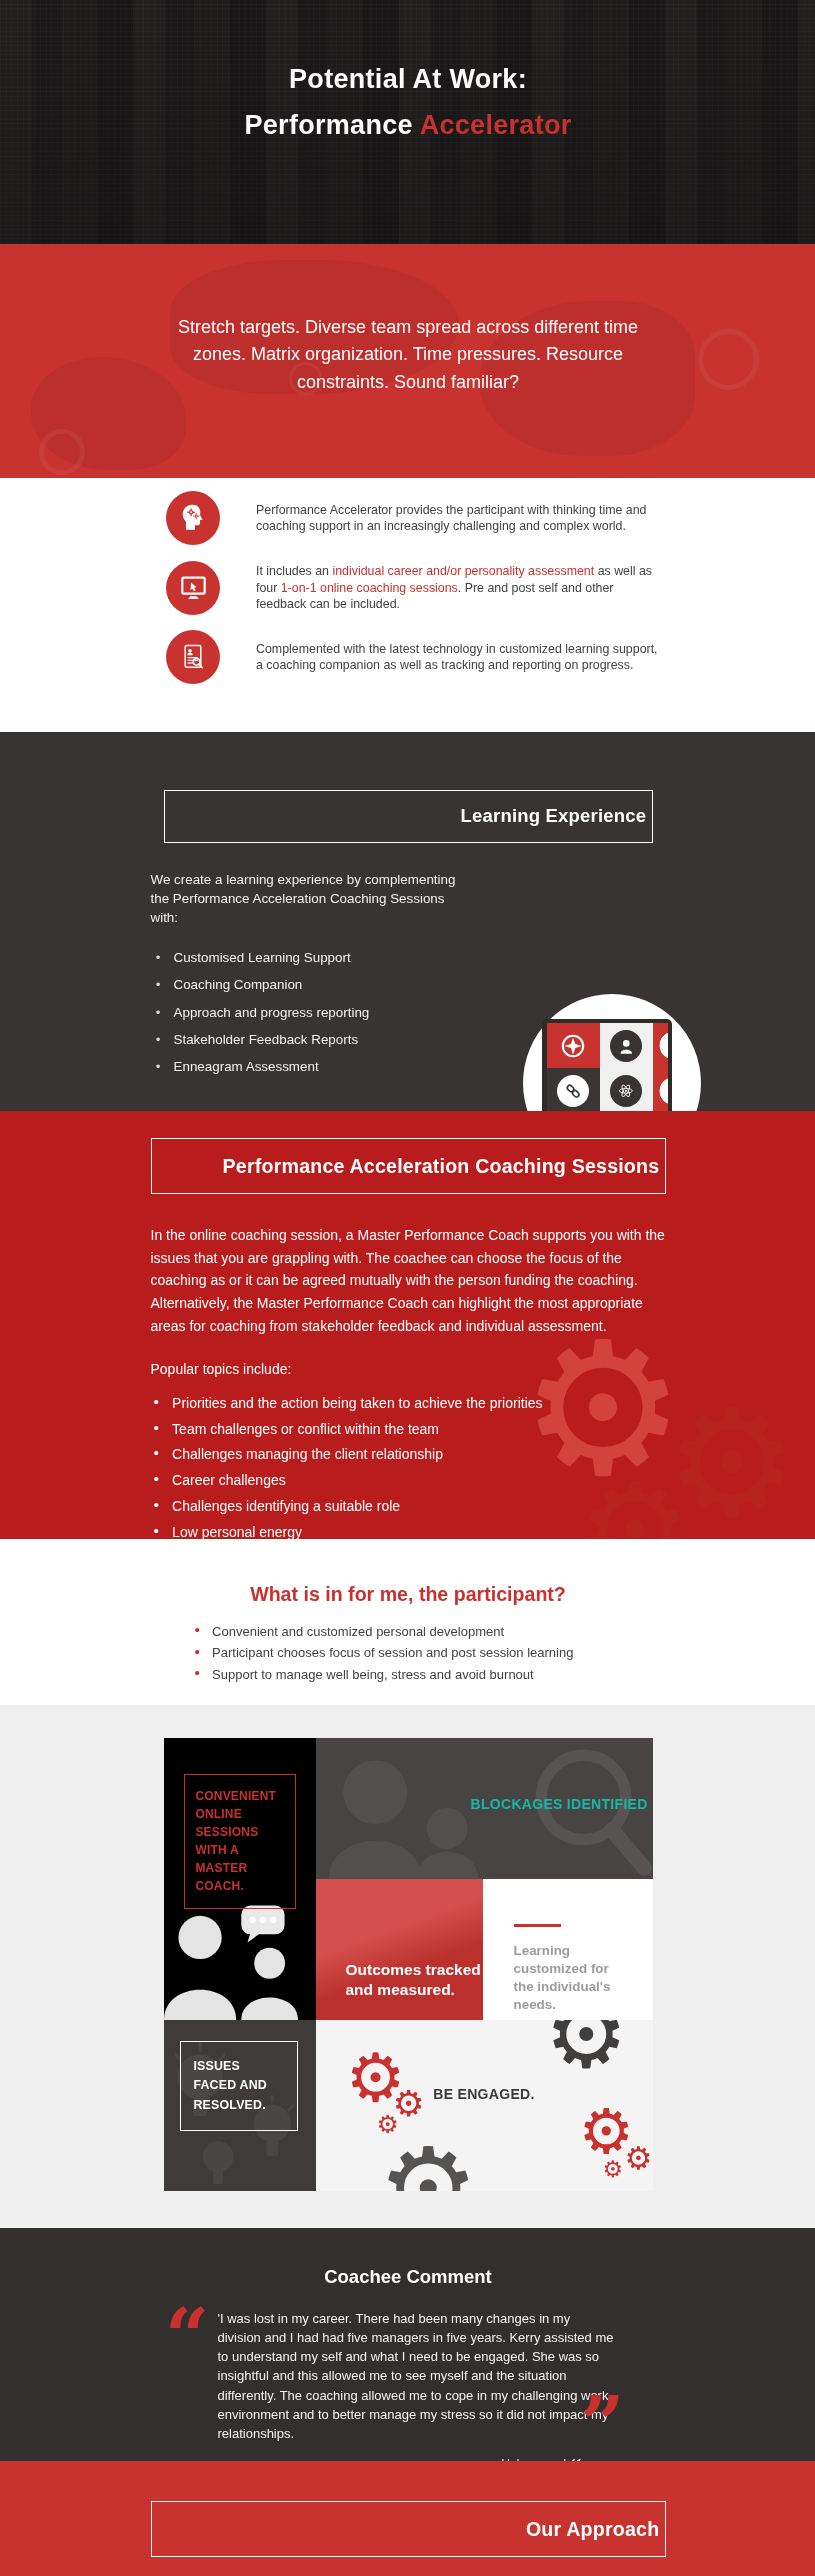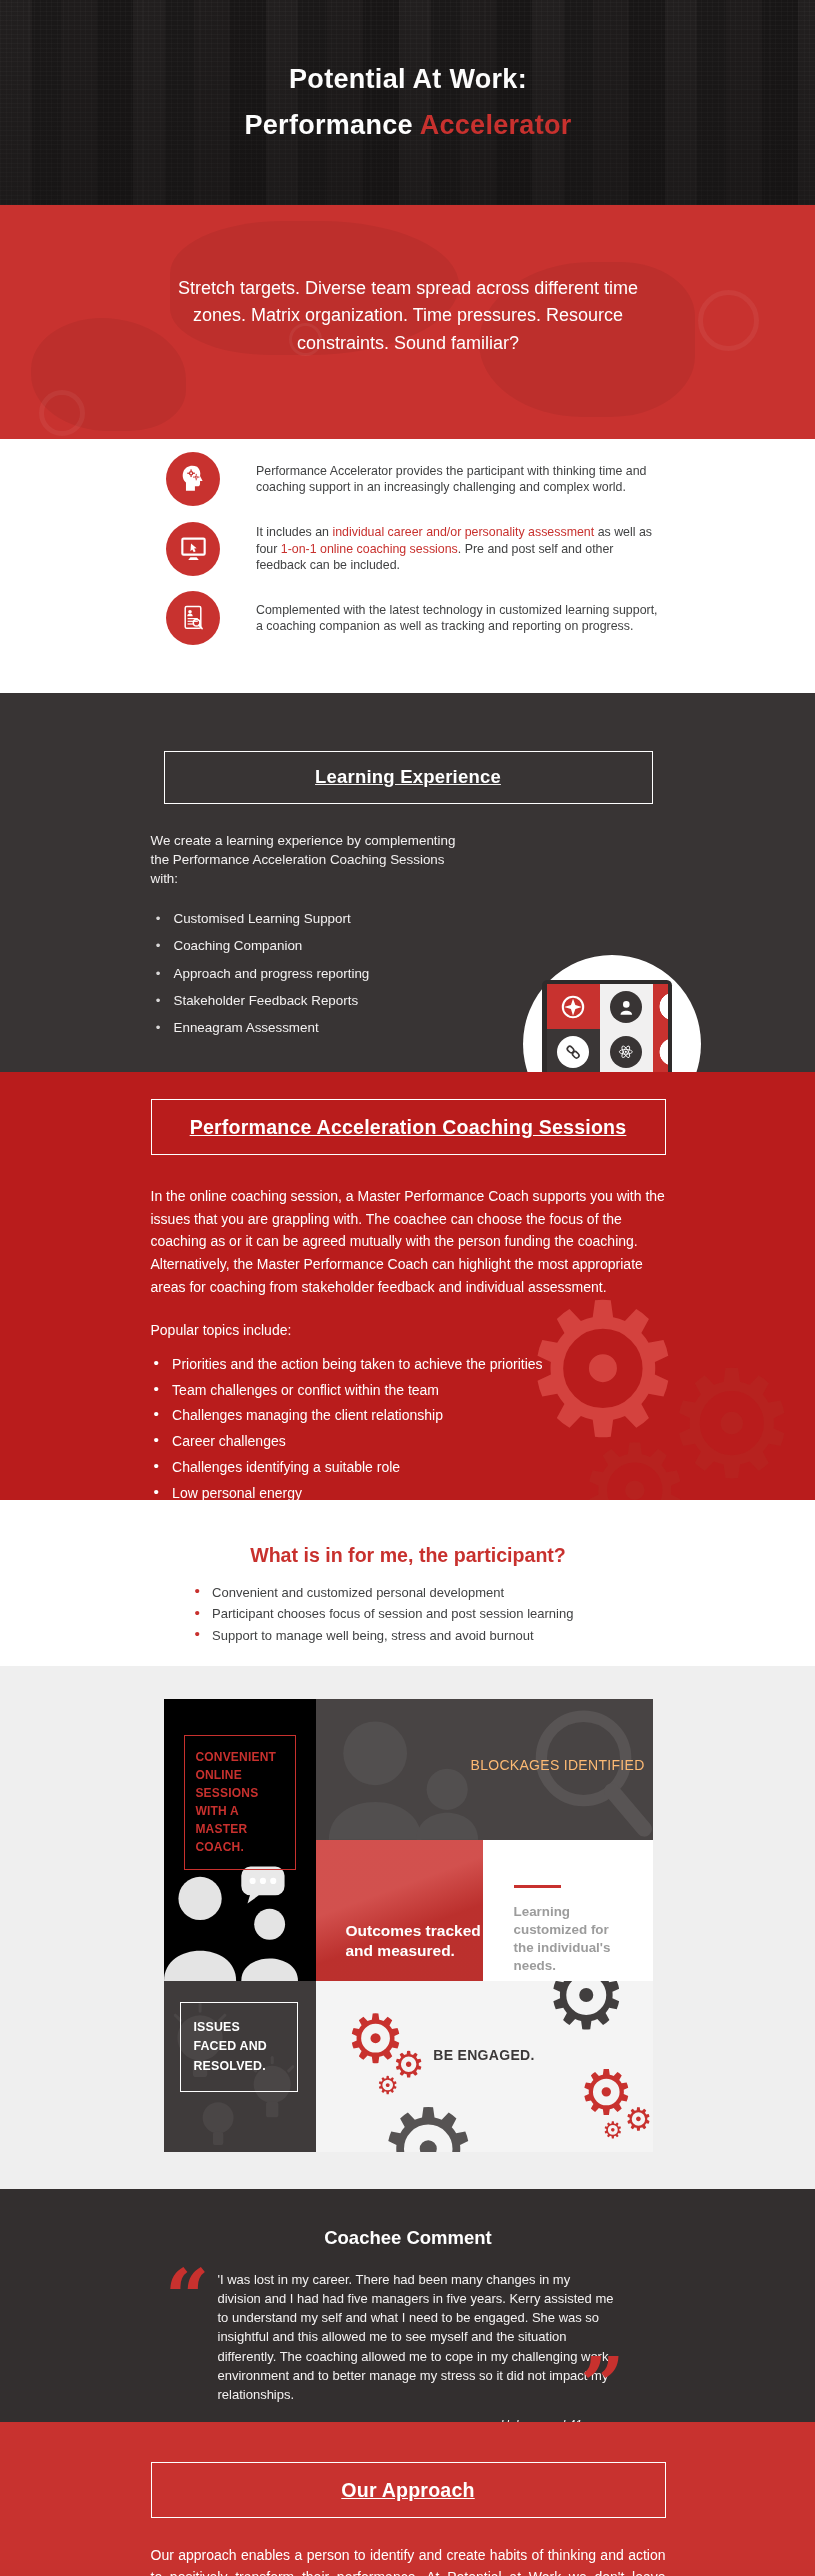--- a/index.html
+++ b/index.html
@@ -2,21 +2,21 @@
 <html style="font-size:8.2px"><head>
 <meta charset="utf-8">
 <style>
   * { margin:0; padding:0; box-sizing:border-box; }
   html { background:#ffffff; }
   body { width:816px; margin:0 auto; font-family:"Liberation Sans", sans-serif; color:#3f4040; }
   .sec { position:relative; overflow:hidden; }
   .col { width:515px; margin:0 auto; position:relative; height:100%; }
 
   
-  .hero { height:205px; background:
+  .hero { height:244px; background:
       repeating-linear-gradient(0deg, rgba(255,255,255,0.030) 0 1px, transparent 1px 4.6px),
       repeating-linear-gradient(90deg, rgba(255,255,255,0.028) 0 1px, transparent 1px 5.7px),
       repeating-linear-gradient(90deg, #272424 0 32px, #1d1b1b 32px 61px, #232020 61px 97px, #1a1818 97px 133px),
       #201e1e; }
   .hero::after { content:""; position:absolute; inset:0; background:linear-gradient(rgba(18,16,16,.25), rgba(18,16,16,.5)); }
   .hero h1 { position:relative; z-index:2; padding-top:56px; text-align:center;
       font-size:27px; line-height:1.72; font-weight:bold; color:#fdfdfd; letter-spacing:0.3px; }
   .accent-text { color:#c8312e; }
 
   
@@ -29,21 +29,21 @@
   
   .features { height:254px; background:#ffffff; }
   .feature-row { display:flex; align-items:center; margin-bottom:15.5px; }
   .fcircle { flex:0 0 54px; width:54px; height:54px; border-radius:50%; background:#c8322f;
       margin-left:15.5px; position:relative; display:flex; align-items:center; justify-content:center; }
   .ftext { margin-left:36px; width:407px; font-size:12.4px; line-height:1.32; color:#414243; }
   .features .col { padding-top:13.4px; }
 
   
   .learning { height:379px; background:#383434; color:#f3f1f1; }
-  .titlebox { border:1.5px solid #fff; text-align:center;text-decoration:underline; }
+  .titlebox { border:1.5px solid #fff; text-align:right; }
   .learning .titlebox { width:489px; margin:58px auto 0; padding:14.4px 5.2px; }
   .titlebox h2 { font-size:18.5px; font-weight:bold; color:#fff; letter-spacing:0.2px; }
   .learn-intro { margin-top:27px; width:319px; font-size:13.4px; line-height:1.42; color:#f2f0f0; }
   .learn-list { margin-top:23px; list-style:none; width:319px; }
   .learn-list li { font-size:13.4px; margin-bottom:12.4px; padding-left:23px; position:relative; }
   .learn-list li::before { content:"\2022"; position:absolute; left:5.2px; color:#d9d7d7; }
   .lx-circle { position:absolute; right:-35px; top:124px; width:178px; height:178px; border-radius:50%;
       background:#fff; box-shadow:0 0 0 0.5px rgba(0,0,0,.1); }
   .laptop { position:absolute; left:19.6px; top:25px; }
   .lap-screen { width:130px; height:101px; background:#2e2b2b; border-radius:5.2px; padding:4.6px 4.6px 6.2px 4.6px; }
@@ -82,21 +82,21 @@
       grid-template-columns:152px 167px 170px; grid-template-rows:141px 141px 171px; }
   .tile { position:relative; overflow:hidden; }
   .tileA { grid-column:1; grid-row:1 / span 2; background:#000000; }
   .tileB { grid-column:2 / span 2; grid-row:1; background:#484444; }
   .tileC { grid-column:2; grid-row:2; background:linear-gradient(160deg, rgba(255,255,255,.14) 0 38%, rgba(0,0,0,.08) 62%), #cb3431; }
   .tileD { grid-column:3; grid-row:2; background:#ffffff; }
   .tileE { grid-column:1; grid-row:3; background:#3f3b3b; }
   .tileF { grid-column:2 / span 2; grid-row:3; background:#f4f4f4; }
   .boxA { position:absolute; left:20.6px; top:36px; width:112px; border:1.5px solid #c8312e; padding:12.4px 10.3px;
       color:#c8312e; font-weight:bold; font-size:12px; line-height:1.5; letter-spacing:0.2px; }
-  .tileB-label { position:absolute; left:46%; top:58px; width:196px; color:#fdba74; font-weight:normal; font-size:14px; letter-spacing:0.3px; }
+  .tileB-label { position:absolute; left:46%; top:58px; width:196px; color:#14b8a6; font-weight:bold; font-size:14px; letter-spacing:0.3px; }
   .tileC-label { position:absolute; left:30px; top:81px; color:#fff; font-weight:bold; font-size:15.5px; line-height:1.3; }
   .rule { position:absolute; left:31px; top:45px; width:47px; height:3.1px; background:#c8312e; }
   .tileD-label { position:absolute; left:31px; top:63px; width:118px; color:#9c9c9c; font-weight:bold; font-size:13.4px; line-height:1.35; }
   .boxE { position:absolute; left:16.5px; top:20.6px; width:118px; border:1.5px solid #fff; padding:15.5px 12.4px;
       color:#fff; font-weight:bold; font-size:12.4px; line-height:1.55; letter-spacing:0.2px; }
   .tileF-label { position:absolute; left:0; right:0; top:66px; text-align:center; color:#3c3939; font-weight:bold; font-size:14px; letter-spacing:0.3px; }
   .deco-svg { position:absolute; }
 
   
   .coachee { height:233px; background:#332f2f; color:#f4f2f2; }

